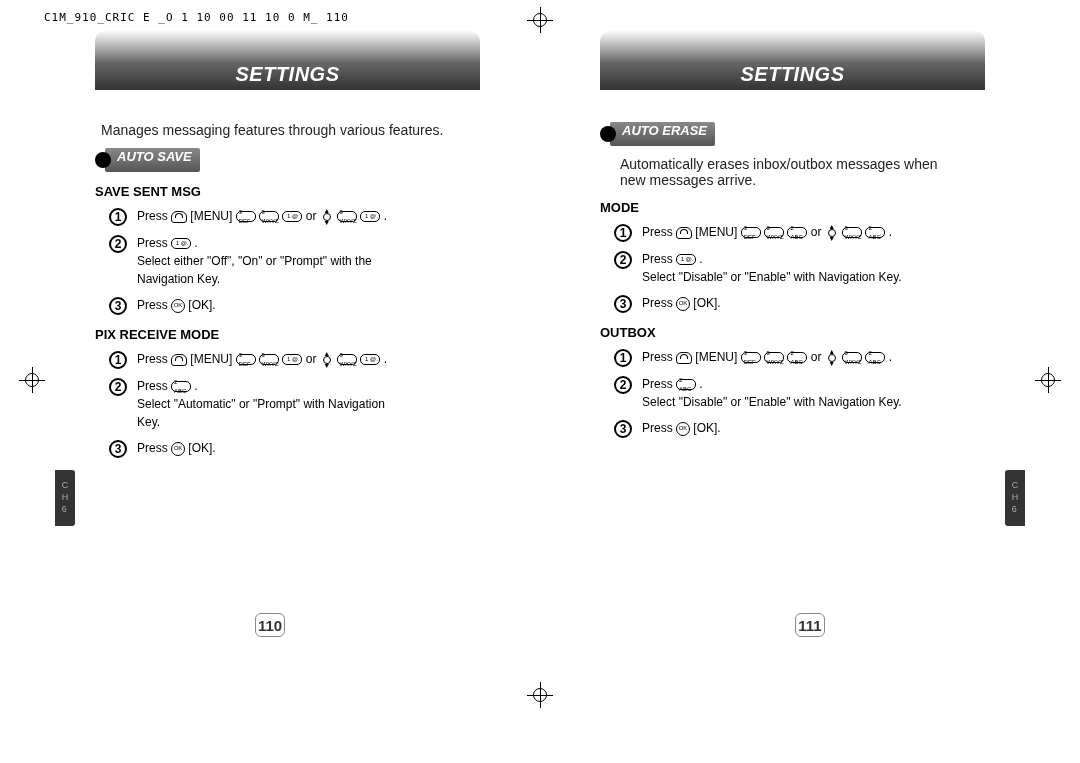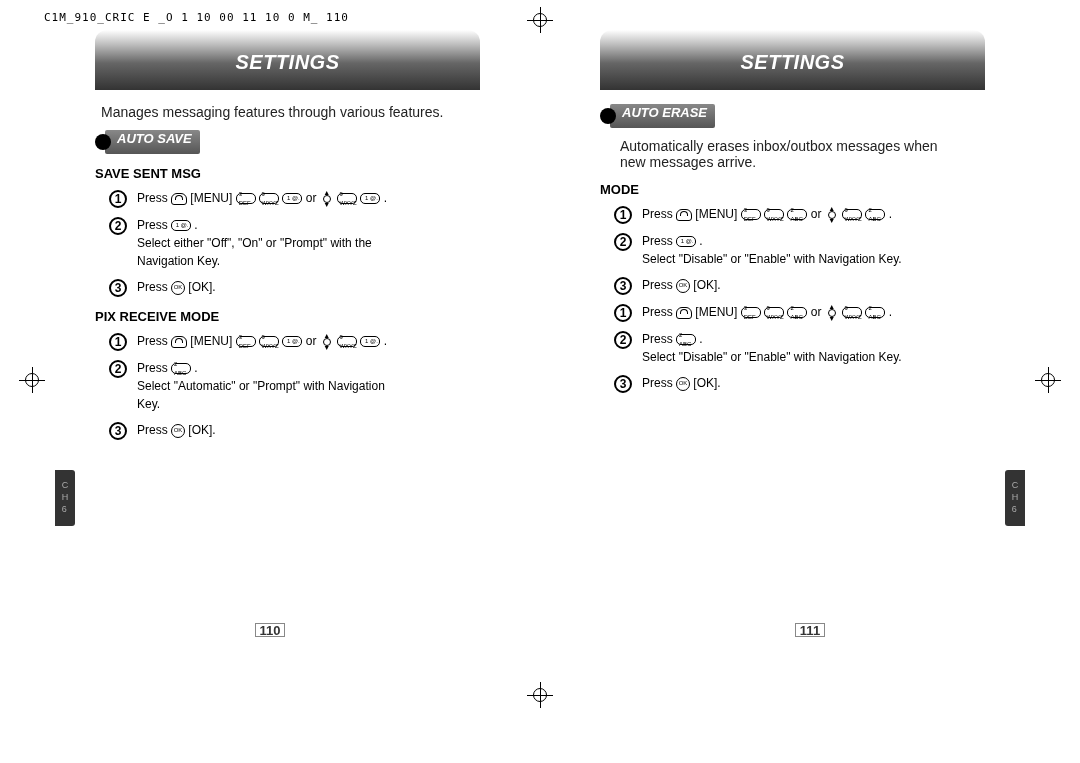--- a/index.html
+++ b/index.html
@@ -36,22 +36,22 @@
   }
   .page.right { padding: 0 95px 0 60px; }
 
   .header {
     height: 60px;
     background: linear-gradient(#fff 0%, #bbb 25%, #666 55%, #333 100%);
     border-radius: 12px 12px 0 0;
     display: flex;
     align-items: flex-end;
     justify-content: center;
-    padding-bottom: 16px;
-    margin-bottom: 14px;
+    padding-bottom: 4px;
+    margin-bottom: 32px;
   }
   .header-title {
     color: #fff;
     font-weight: bold;
     font-size: 20px;
     font-style: italic;
     text-transform: uppercase;
     letter-spacing: 0.5px;
   }
 
@@ -156,27 +156,27 @@
   }
   .ico-nav .ring {
     width: 8px; height: 8px;
     border: 1px solid #000;
     border-radius: 50%;
   }
 
   .page-num {
     position: absolute;
     bottom: 126px;
-    width: 30px; height: 14px;
+    width: 30px; height: 24px;
     border: 1px solid #888;
-    border-radius: 0;
+    border-radius: 6px;
     display: flex;
     align-items: center;
     justify-content: center;
-    font-size: 13px;
+    font-size: 15px;
     font-weight: bold;
     color: #333;
   }
   .page.left .page-num { left: 50%; transform: translateX(-50%);}
   .page.right .page-num { left: 50%; transform: translateX(-50%);}
 
   .ch-tab {
     position: absolute;
     top: 440px;
     width: 20px;
@@ -363,20 +363,21 @@
 
     <div class="step">
       <div class="step-num">3</div>
       <div class="step-text">
         <span>Press </span>
         <span class="ico ico-ok">OK</span>
         <span> [OK].</span>
       </div>
     </div>
 
+    <div class="sub-heading">OUTBOX</div>
 
     <div class="step">
       <div class="step-num">1</div>
       <div class="step-text">
         <span>Press </span>
         <span class="ico ico-soft"></span>
         <span> [MENU] </span>
         <span class="ico ico-key">3 DEF</span>
         <span class="ico ico-key">9 WXYZ</span>
         <span class="ico ico-key">2 ABC</span>

